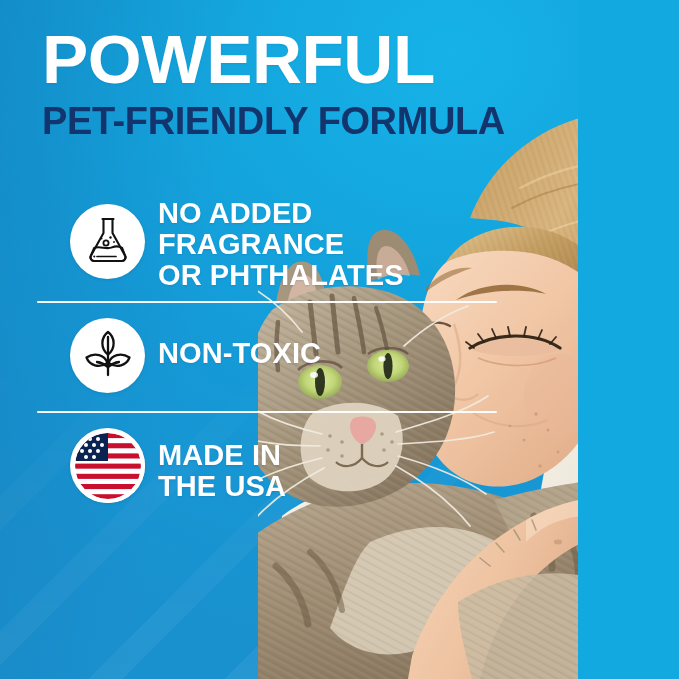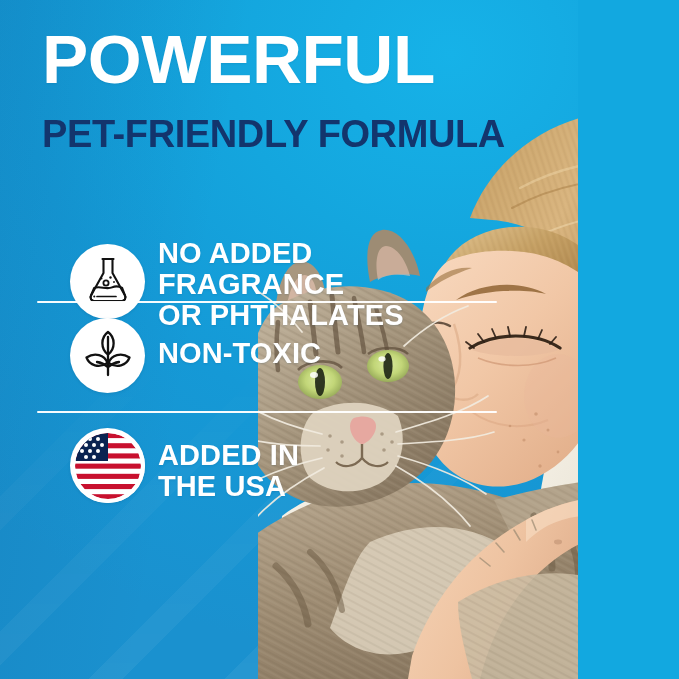--- a/index.html
+++ b/index.html
@@ -56,21 +56,21 @@
     font-size:68px; line-height:0.98;
     font-weight:bold;
     color:#ffffff;
     letter-spacing:-0.5px;
     transform:scaleX(1.02);
     transform-origin:left center;
     text-shadow:0 1px 2px rgba(10,70,110,0.12);
     white-space:nowrap;
   }
   .h-sub {
-    margin-top:22px;
+    margin-top:9px;
     font-size:38px; line-height:1;
     font-weight:bold;
     color:#13356d;
     letter-spacing:-0.4px;
     transform:scaleX(1.0);
     transform-origin:left center;
     white-space:nowrap;
   }
 
   
@@ -393,21 +393,21 @@
     </svg>
   </div>
 
   <div class="headline">
     <div class="h-main">POWERFUL</div>
     <div class="h-sub">PET-FRIENDLY FORMULA</div>
   </div>
 
   <div class="features">
 
-    <div class="feature" style="position: absolute; top: 0px; left: 0px; width: 520px; margin-top: 40px;">
+    <div class="feature" style="position: absolute; top: 0px; left: 0px; width: 520px;">
       <div class="badge" style="top: 14px;">
         <span>
           <svg width="48" height="50" viewBox="0 0 48 50">
             <g fill="none" stroke="#111111" stroke-width="2.1" stroke-linejoin="round" stroke-linecap="round">
               <path d="M18.5 4 H29.5"></path>
               <path d="M19.5 4 V18 L7 40.5 C5.6 43 7.4 46 10.3 46 H37.7 C40.6 46 42.4 43 41 40.5 L28.5 18 V4"></path>
             </g>
             <path d="M10.2 33 C16 30.4 22 35 28 32.4 C32 30.7 35.4 31.4 38.2 33
                      L41 40.5 C42.4 43 40.6 46 37.7 46 H10.3 C7.4 46 5.6 43 7 40.5 Z" fill="none" stroke="#111111" stroke-width="2.1" stroke-linejoin="round"></path>
               <circle cx="22" cy="28" r="2.6" fill="none" stroke="#111111" stroke-width="1.8"></circle>
@@ -478,21 +478,21 @@
                 <circle cx="7" cy="18" r="2"></circle>
                   <circle cx="15" cy="18" r="2"></circle>
                   <circle cx="23" cy="18" r="2"></circle>
                 <circle cx="11" cy="24" r="2"></circle>
                   <circle cx="19" cy="24" r="2"></circle>
               </g>
             </g>
           </svg>
         </div>
       </div>
-      <div class="ftext" style="top: 28px;">ADDED IN
+      <div class="ftext" style="top: 28px;">MADE IN
 THE USA</div>
     </div>
 
   </div>
 
   <div class="divider" id="div1"></div>
   <div class="divider" id="div2"></div>
 
 </div>
 

